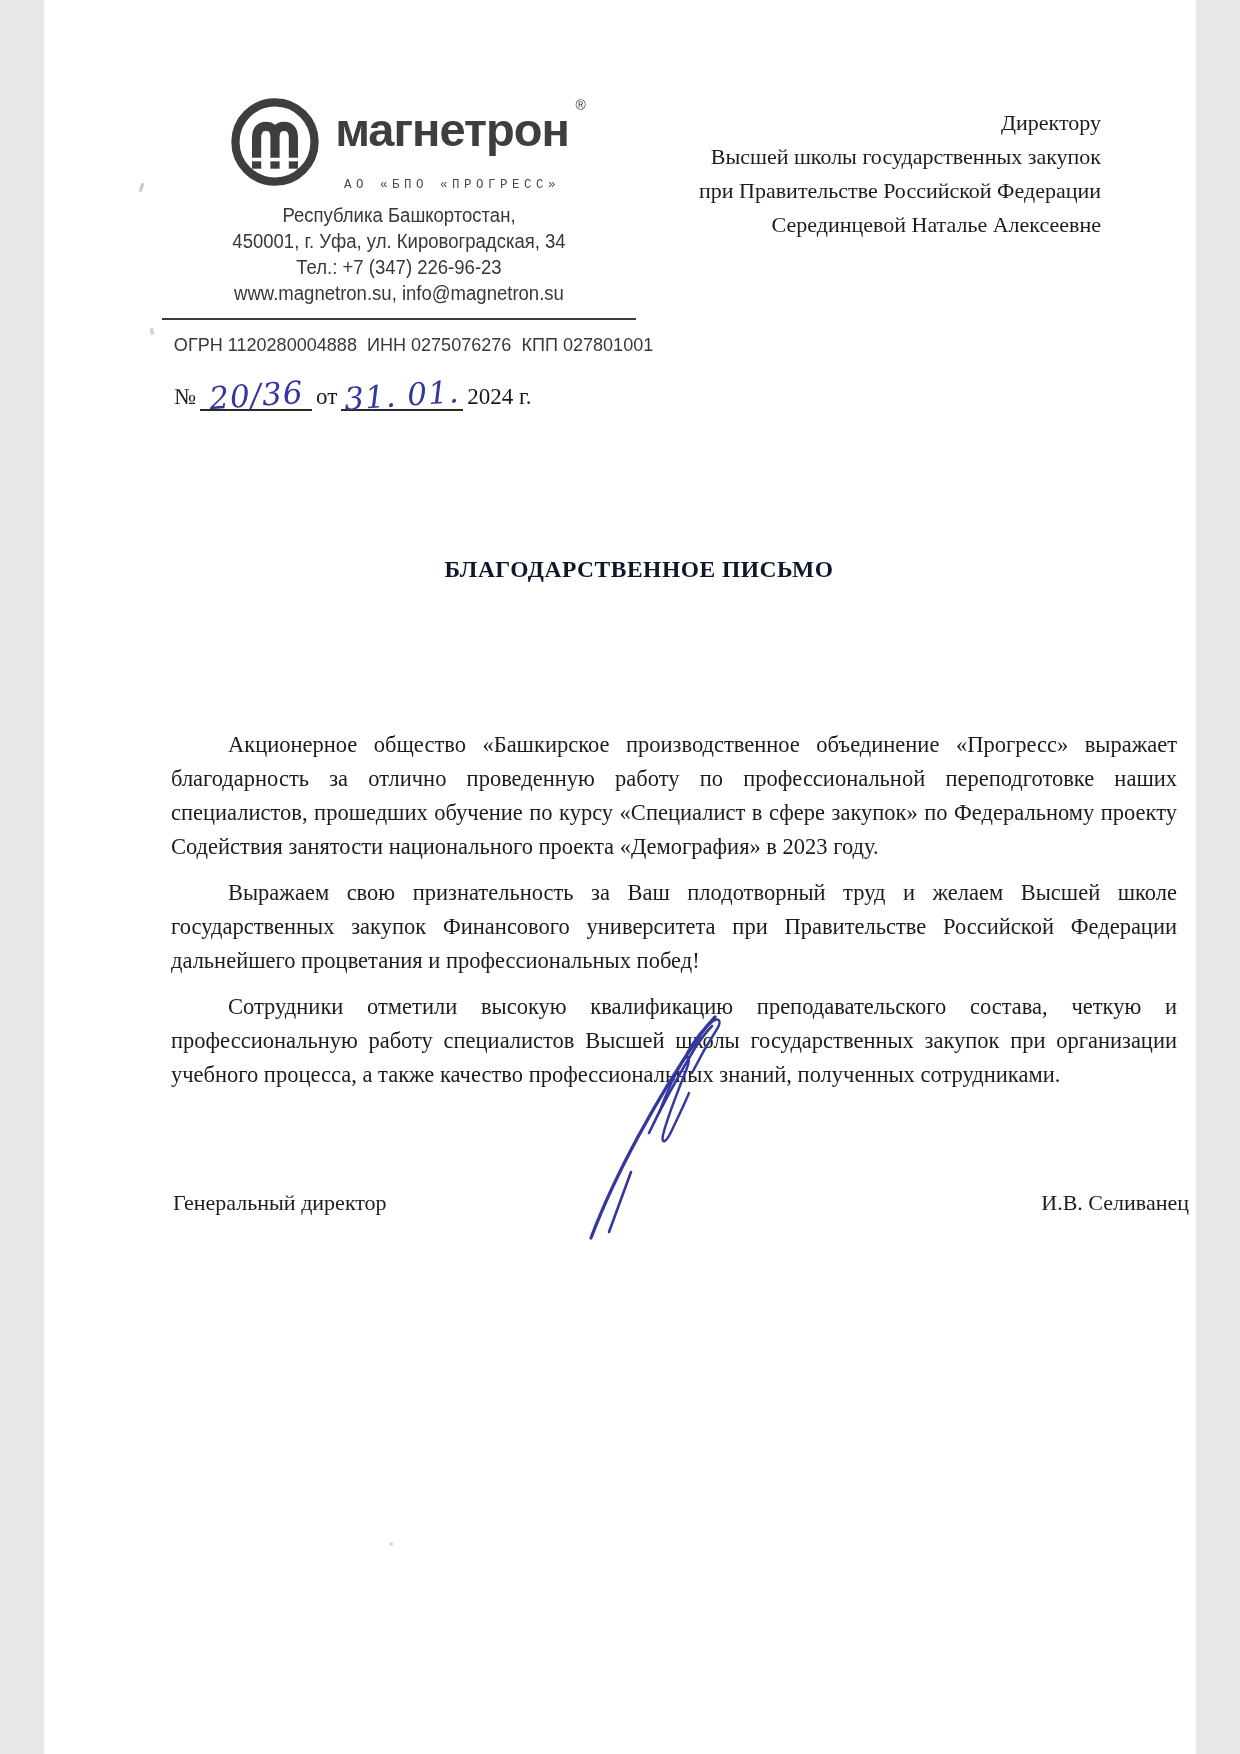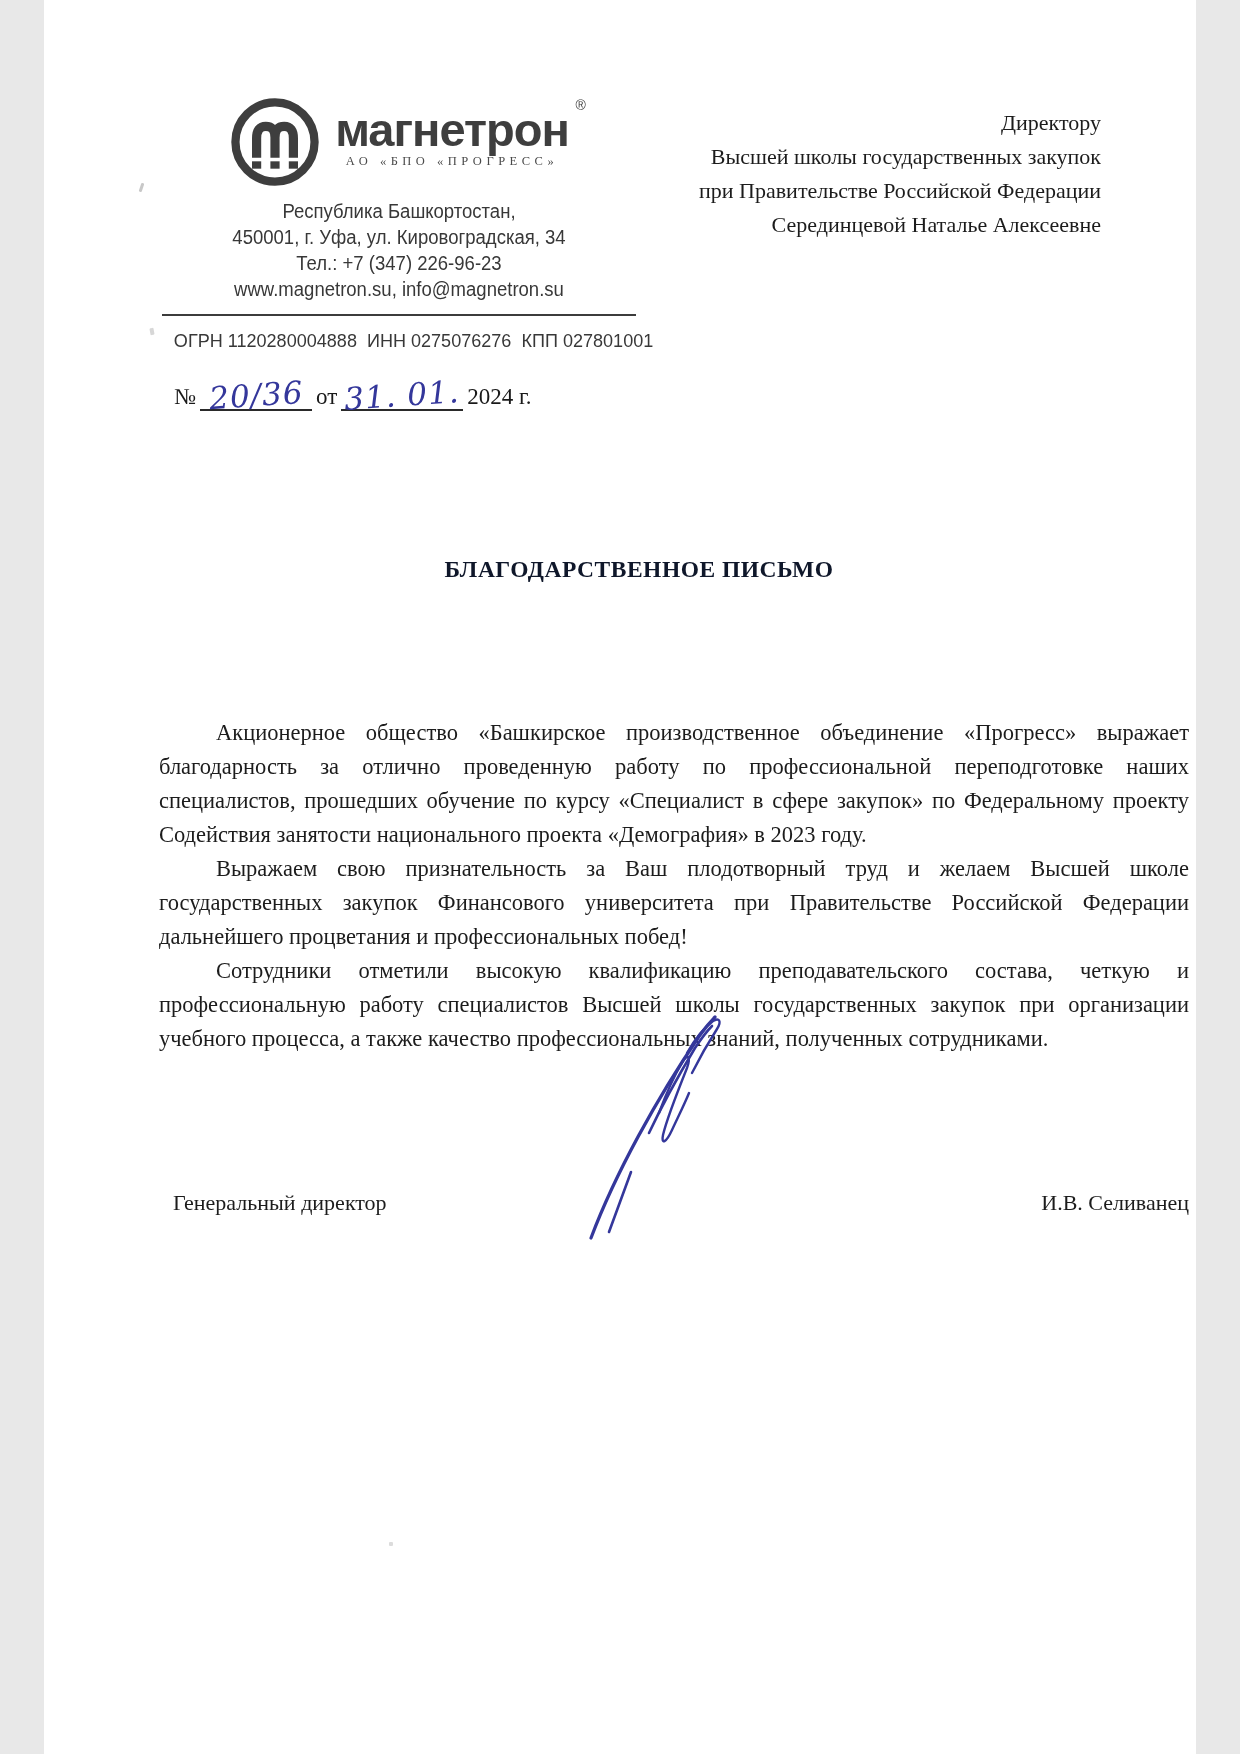--- a/index.html
+++ b/index.html
@@ -40,24 +40,24 @@
     position: relative;
     white-space: nowrap;
   }
   .regmark {
     position: absolute;
     top: -8px; right: -16px;
     font-size: 14px;
     font-weight: normal;
   }
   .org-line {
-    font-family: Liberation Serif, serif;
+    font-family: Liberation Mono, monospace;
     font-size: 12.5px;
     letter-spacing: 4.5px;
-    margin-top: 1px;
+    margin-top: 25px;
     color: #4a4a4a;
     white-space: nowrap;
   }
   .addr {
     margin-top: 10px;
     font-family: "Liberation Sans", sans-serif;
     font-size: 19.5px;
     line-height: 26px;
     color: #383838;
     transform: scaleX(0.95);
@@ -143,21 +143,21 @@
   
   .body-text {
     position: absolute;
     left: 115px; top: 716px;
     width: 1030px;
     font-size: 22.5px;
     line-height: 34px;
     text-align: justify;
     color: #1c1c1c;
   }
-  .body-text p { margin: 0; text-indent: 57px; }
+  .body-text p { margin: 12px; text-indent: 57px; }
 
   
   .sign-row {
     position: absolute;
     left: 115px; top: 1190px;
     width: 1030px;
     display: flex;
     justify-content: space-between;
     font-size: 22px;
     color: #1c1c1c;

